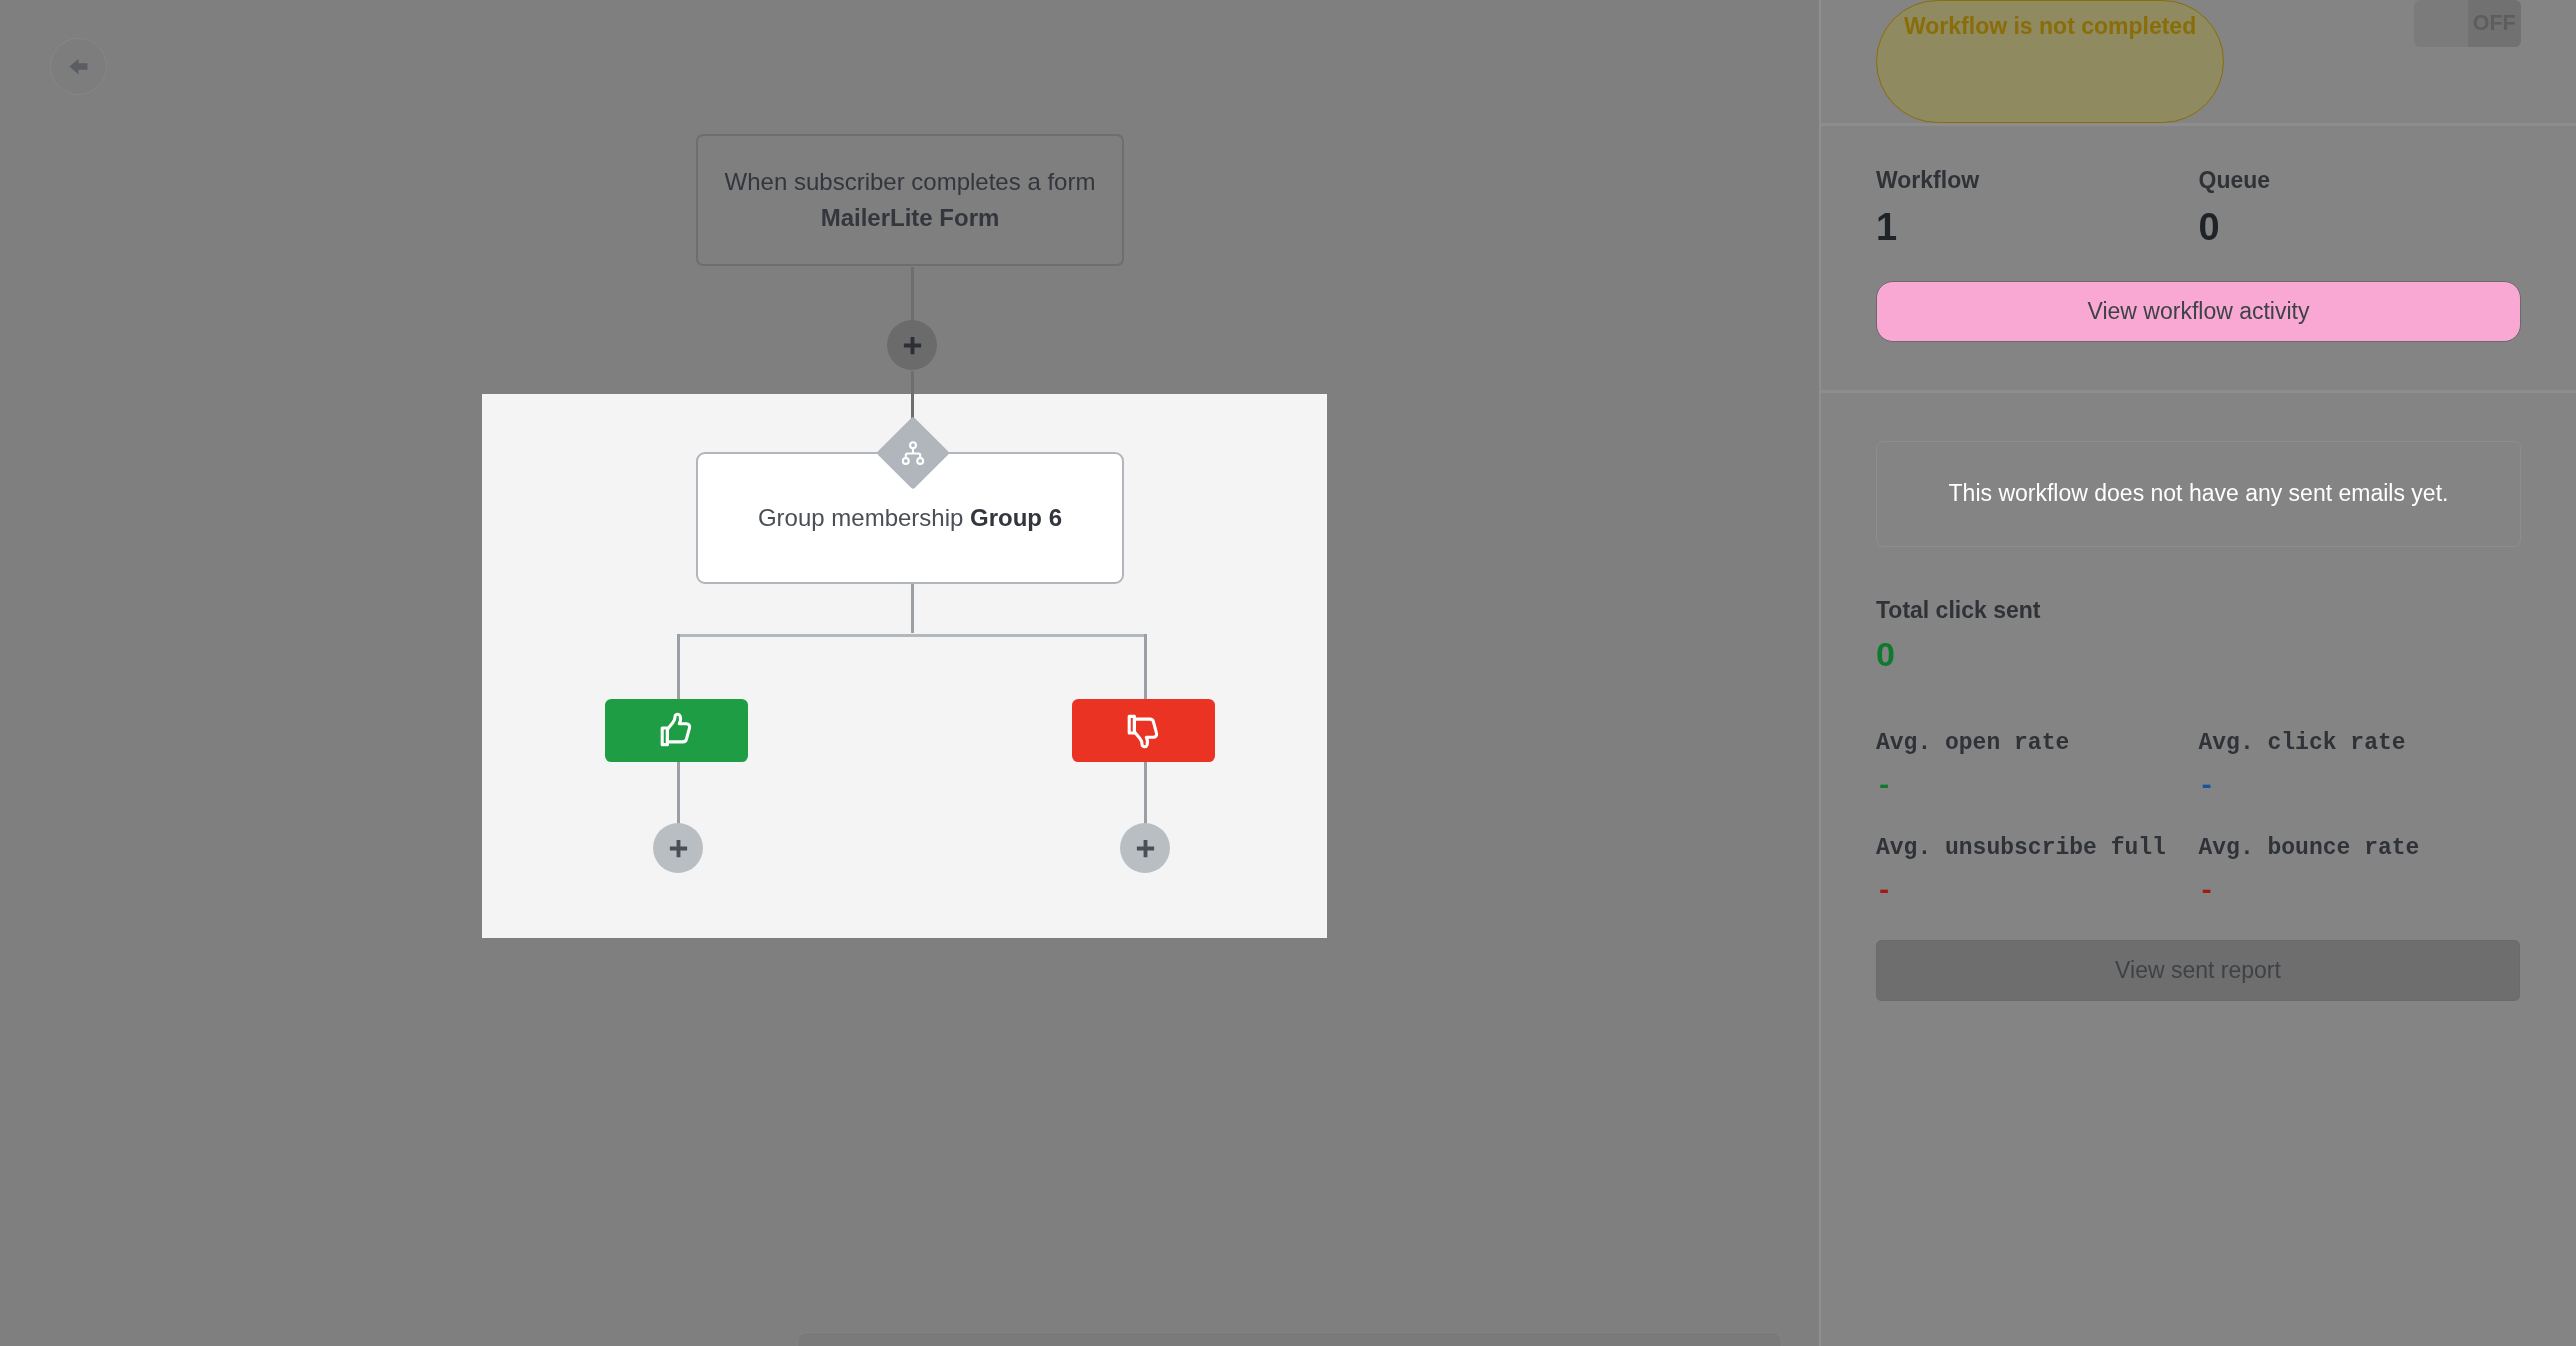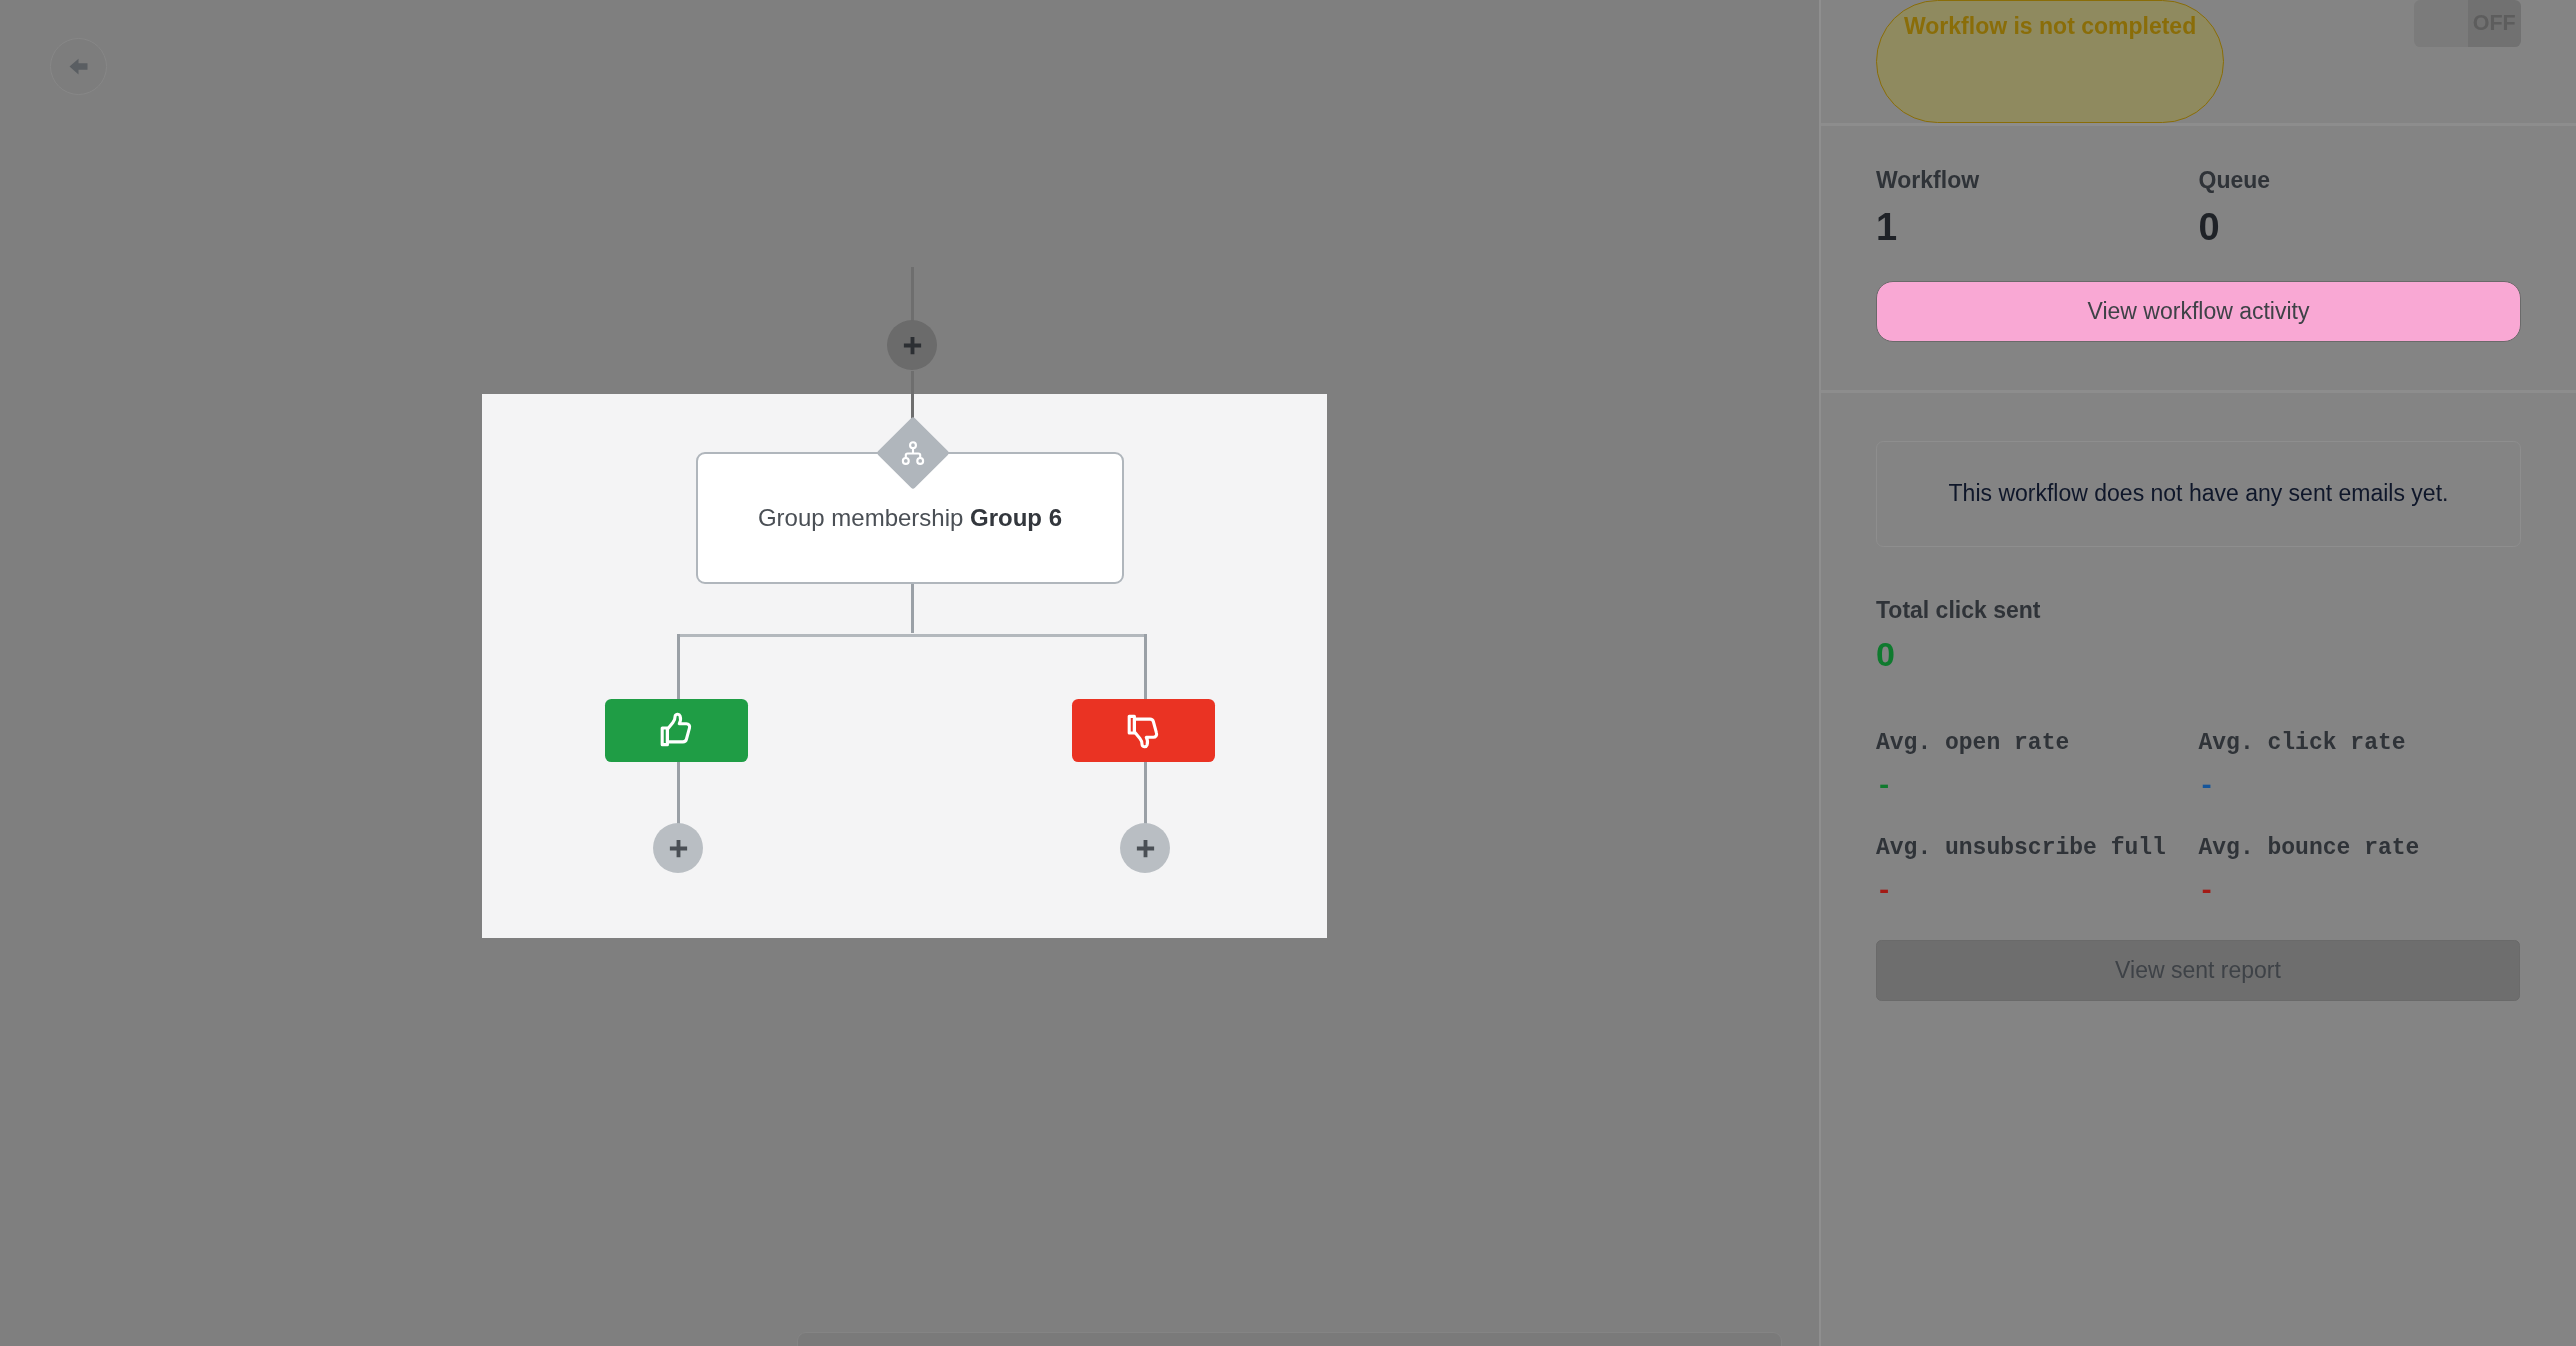--- a/index.html
+++ b/index.html
@@ -202,21 +202,21 @@
 
   
   .email-block { padding: 48px 55px 0 55px; }
   .empty-card {
     width: 100%;
     min-height: 106px;
     border: 1.8px solid #8e8e8e;
     border-radius: 7.2px;
     display: flex; align-items: center; justify-content: center;
     font-size: 23px;
-    color: #0f172a;
+    color: #ffffff;
     text-align: center;
     padding: 0 21.5px;
   }
   .total-label {
     margin-top: 50px;
     font-size: 23px; font-weight: 700; color: #2f3338;
   }
   .total-value {
     margin-top: 10.7px;
     font-size: 34px; font-weight: 700; color: #0f7a2e;
@@ -265,20 +265,23 @@
     <div class="back-btn">
       <svg viewBox="0 0 24 24">
         <path d="M4 12 L12 5 L12 9.2 L20 9.2 L20 14.8 L12 14.8 L12 19 Z" fill="#5a5e62"></path>
       </svg>
     </div>
 
     <div class="flow">
 
       <div class="branch-panel"></div>
 
+      <div class="node-trigger">
+        <span class="txt"><span>When subscriber completes a form </span><b>MailerLite Form</b></span>
+      </div>
 
       <div class="line-v dark" style="left:911px; top:267px; height:54px;"></div>
 
       <div class="plus dark" style="left:887px; top:320px;">
         <svg viewBox="0 0 24 24">
           <path d="M10 3 h4 v7 h7 v4 h-7 v7 h-4 v-7 h-7 v-4 h7 z" fill="#2c2f33"></path>
         </svg>
       </div>
 
       <div class="line-v dark" style="left:911px; top:371px; height:56px;"></div>

